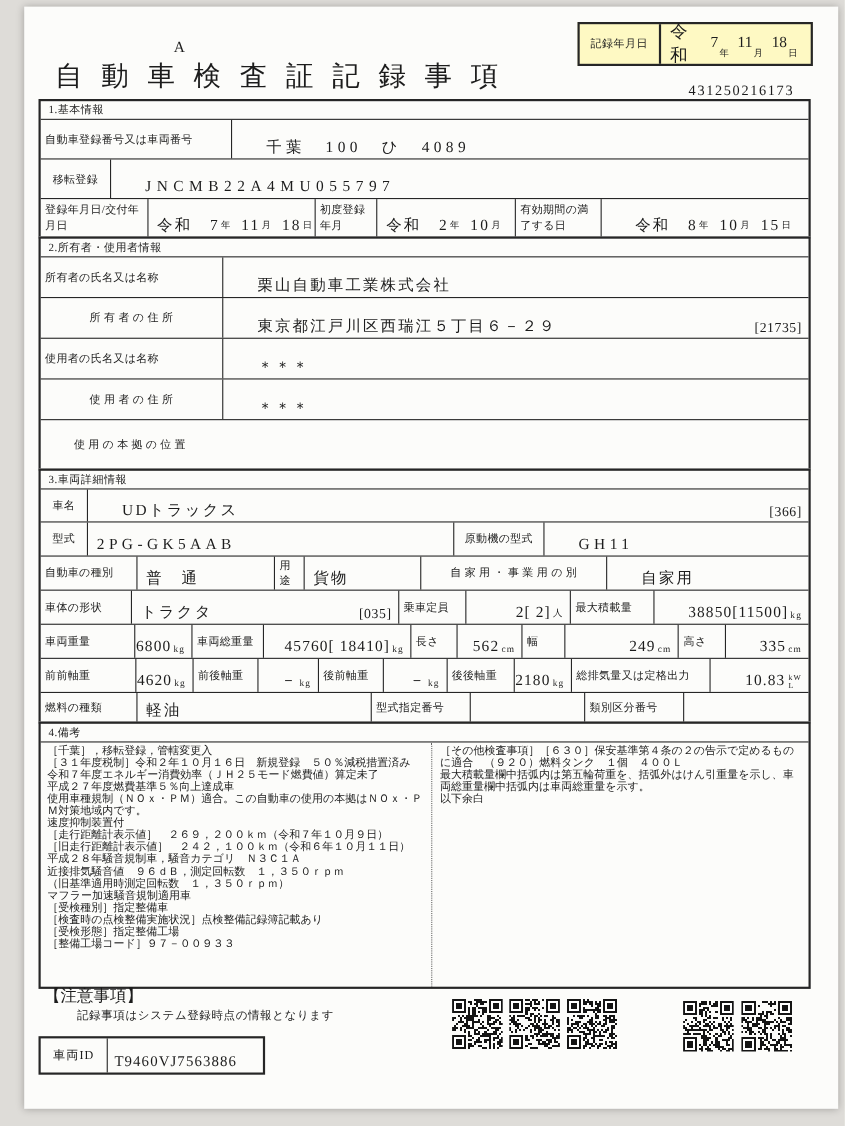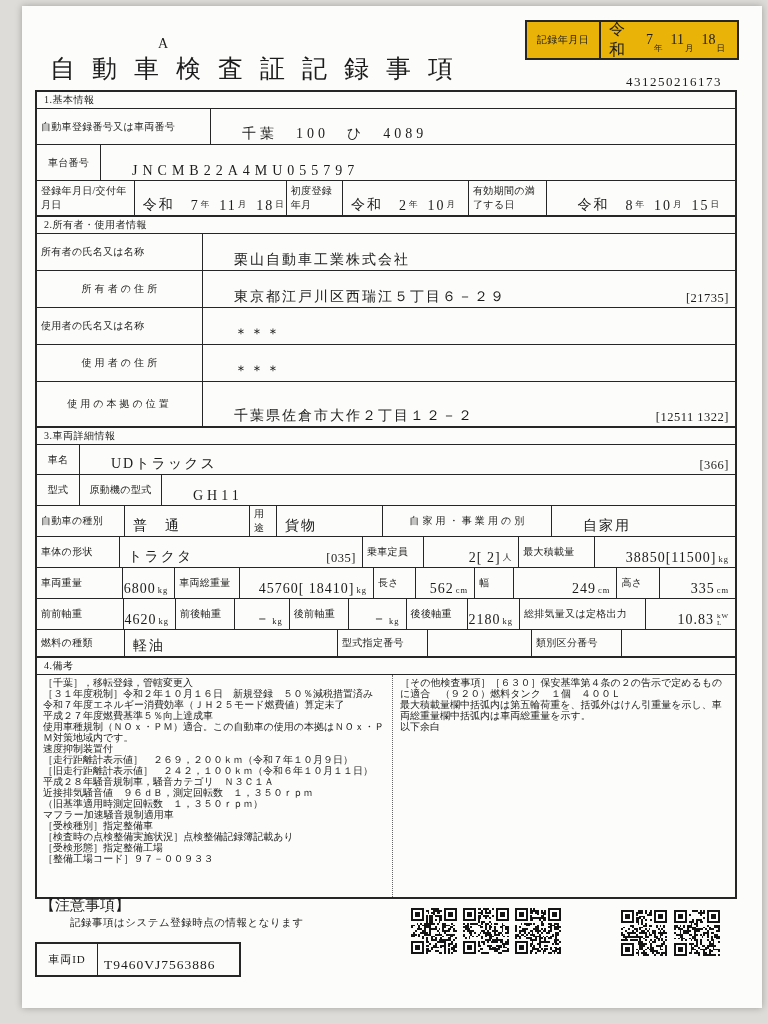--- a/index.html
+++ b/index.html
@@ -10,21 +10,21 @@
     color:#1c1c1c;
     -webkit-font-smoothing:antialiased;
   }
   .page{
     position:absolute;left:22px;top:6px;width:740px;height:1002px;
     background:#fcfcfa;box-shadow:0 0 7px rgba(0,0,0,.28);
   }
   
   .record-date-box{
     position:absolute;left:503px;top:14px;width:210px;height:36px;
-    border:2px solid #262626;display:flex;background:#eab308;
+    border:2px solid #262626;display:flex;background:#fef9c3;
   }
   .rd-label{
     width:72px;border-right:2px solid #262626;display:flex;align-items:center;
     justify-content:center;font-size:10px;letter-spacing:.5px;
   }
   .rd-value{flex:1;display:flex;align-items:center;padding:0 4px 0 8px;}
   .mark{position:absolute;left:136px;top:30px;font-size:14px;}
   .title{
     position:absolute;left:28px;top:46px;font-size:25px;letter-spacing:17px;
     white-space:nowrap;font-weight:500;
@@ -97,21 +97,21 @@
 
     <div class="sec">
       <div class="sec-title">1.基本情報</div>
       <div class="row" style="height:35px">
         <div class="c lab" style="width:173px">自動車登録番号又は車両番号</div>
         <div class="c val flex1">
             <span style="letter-spacing:4px">千葉　100　ひ　4089</span>
           </div>
       </div>
       <div class="row" style="height:35px">
-        <div class="c lab ctr" style="width:63px">車台番号</div>
+        <div class="c lab ctr" style="width:63px">移転登録</div>
         <div class="c val flex1">
             <span style="letter-spacing:5px">JNCMB22A4MU055797</span>
           </div>
       </div>
       <div class="row" style="height:34px">
         <div class="c lab" style="width:117px">登録年月日/交付年月日</div>
         <div class="c val" style="width:152px">
           <span class="era">令和</span>
           <span class="dnum">7</span>
             <span class="du">年</span>
@@ -163,38 +163,37 @@
           </div>
       </div>
       <div class="row" style="height:36px">
         <div class="c lab ctr" style="width:165px">使 用 者 の 住 所</div>
         <div class="c val flex1">
             <span>＊＊＊</span>
           </div>
       </div>
       <div class="row" style="height:44px">
         <div class="c lab ctr" style="width:165px;letter-spacing:3px">使用の本拠の位置</div>
-        <div class="c val flex1">
-            <span>千葉県佐倉市大作２丁目１２－２</span>
-            <span class="code">[12511 1322]</span>
-          </div>
       </div>
     </div>
 
     <div class="sec">
       <div class="sec-title">3.車両詳細情報</div>
       <div class="row" style="height:29px">
         <div class="c lab ctr" style="width:42px">車名</div>
         <div class="c val flex1">
             <span>UDトラックス</span>
             <span class="code">[366]</span>
           </div>
       </div>
       <div class="row" style="height:30px">
         <div class="c lab ctr" style="width:42px">型式</div>
+        <div class="c val" style="width:333px">
+            <span style="letter-spacing:4px">2PG-GK5AAB</span>
+          </div>
         <div class="c lab ctr" style="width:82px">原動機の型式</div>
         <div class="c val flex1">
             <span style="letter-spacing:4px">GH11</span>
           </div>
       </div>
       <div class="row" style="height:30px">
         <div class="c lab" style="width:87px">自動車の種別</div>
         <div class="c val" style="width:125px">
             <span>普　通</span>
           </div>

